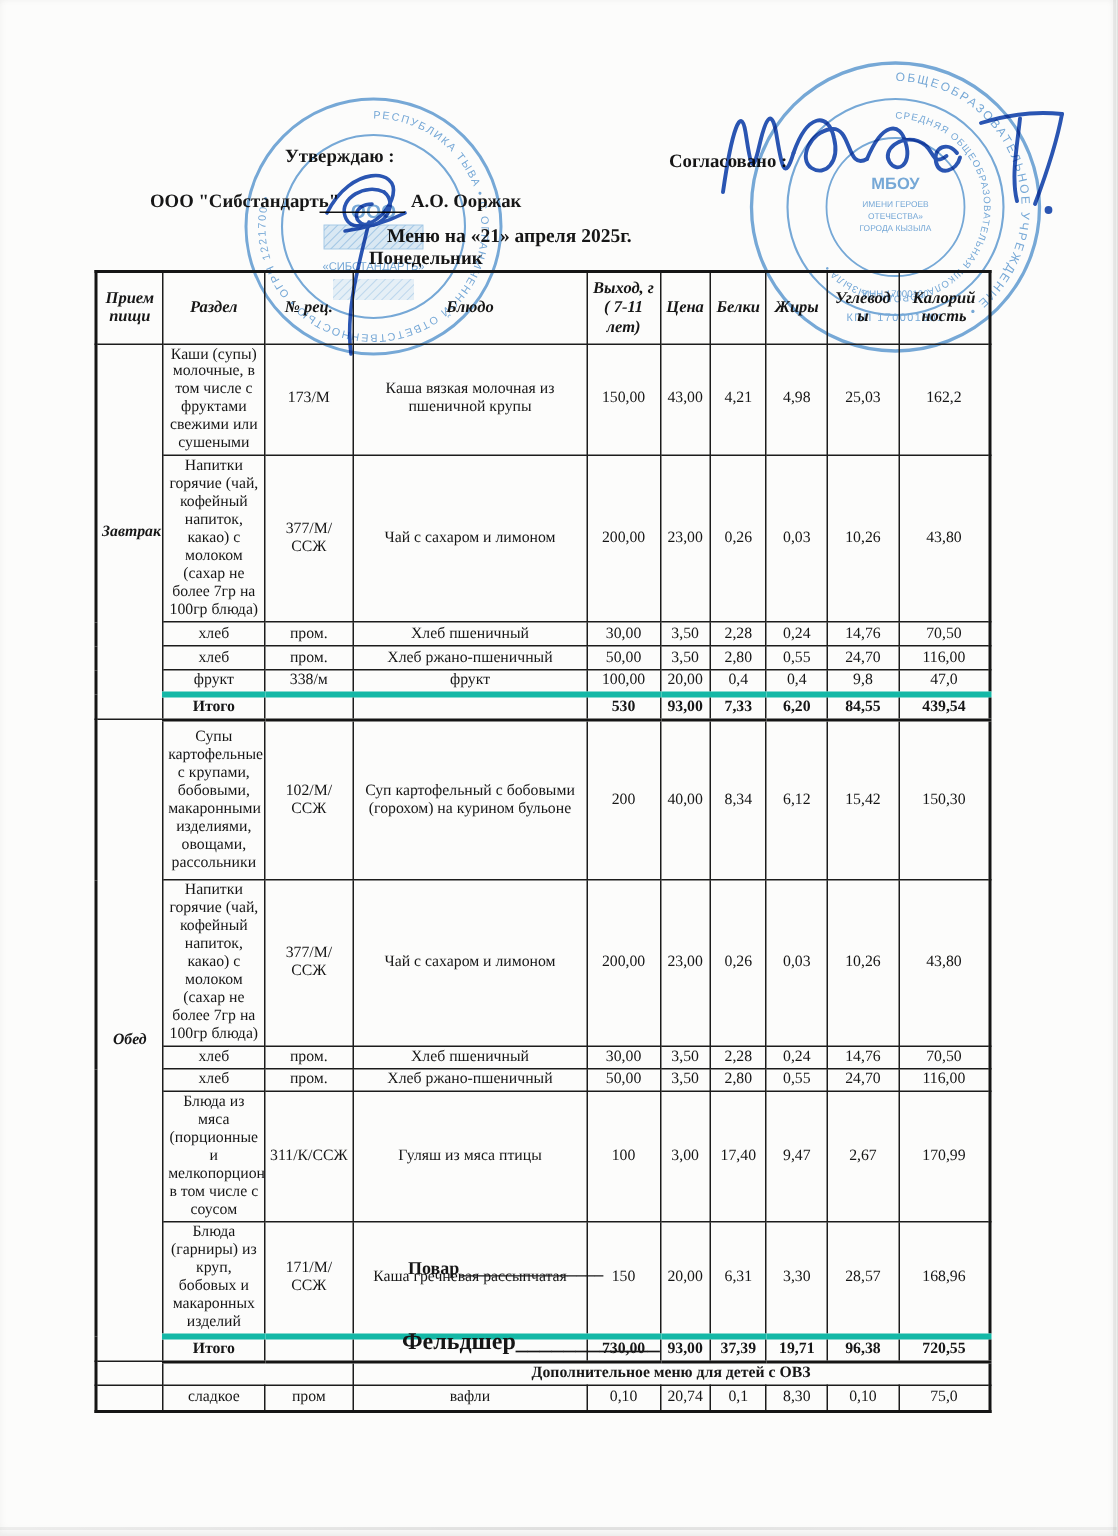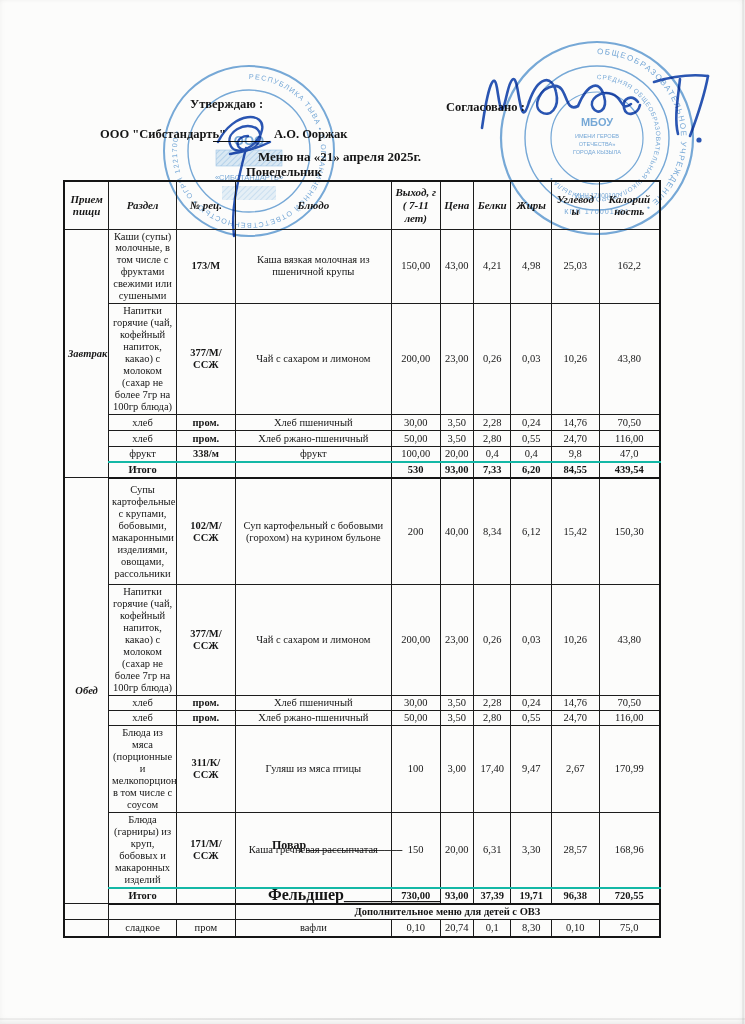--- a/index.html
+++ b/index.html
@@ -24,23 +24,23 @@
     border:1px solid #1c1c1c; padding:1px 3px; vertical-align:middle;
     text-align:center; font-size:10.5px; line-height:1.14; overflow:hidden;
   }
   table.menu{border:2px solid #151515;}
   table.menu th{
     font-weight:bold; font-style:italic; font-size:11px; line-height:1.15;
     white-space:normal; word-wrap:break-word;
   }
   td.meal{font-weight:bold; font-size:11px; padding:0 1px;font-style:italic;}
   td.razdel{text-align:left; font-size:10px; line-height:1.16; white-space:normal;}
-  td.rec{font-weight:bold;}
+  td.rec{font-weight:normal;}
   td.dish{text-align:left; white-space:normal;}
-  tr.total td{font-weight:bold; border-top:2px solid #14b8a6; border-bottom:2px solid #151515;}
+  tr.total td{font-weight:bold; border-top:4px solid #14b8a6; border-bottom:2px solid #151515;}
   td.total-center{text-align:center;}
   td.total-left{text-align:left;}
   td.extra-title{font-weight:bold; text-align:left; font-size:11px;}
   tr.extra-row td{font-weight:normal;}
   td.extra-label{font-weight:bold;}
 
   
   .stamp{position:absolute; opacity:.72; mix-blend-mode:multiply;}
   .sig{position:absolute; mix-blend-mode:multiply;}
 

